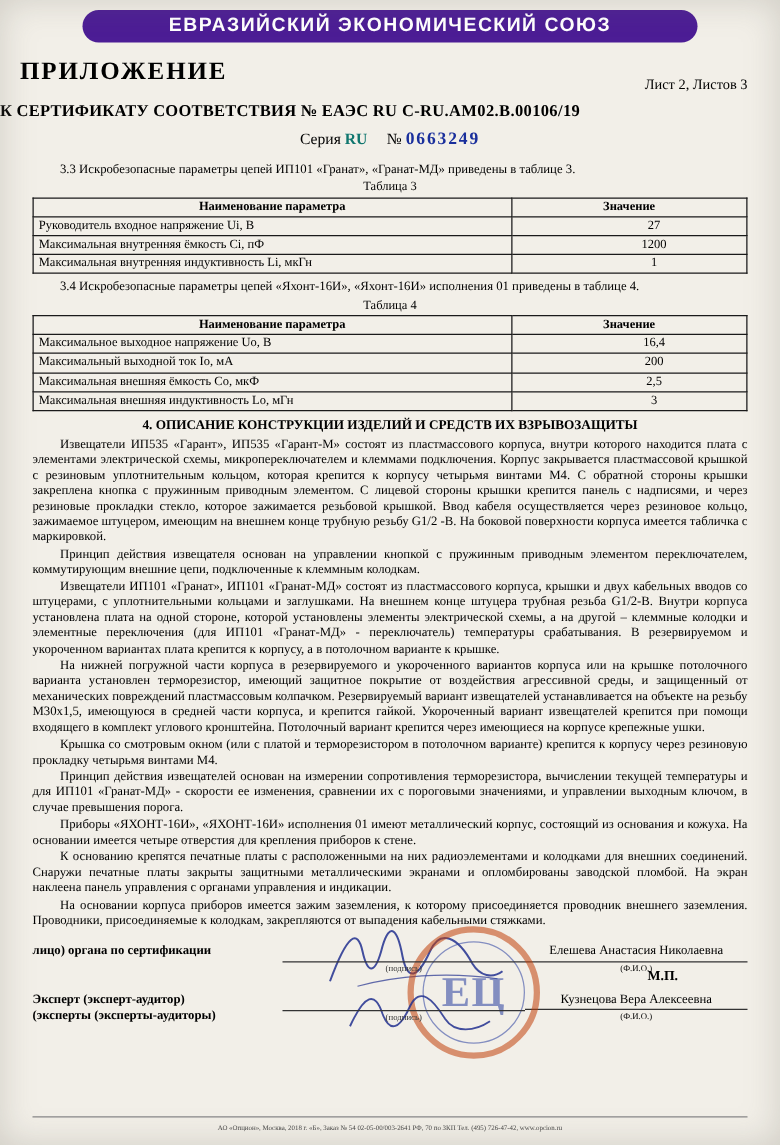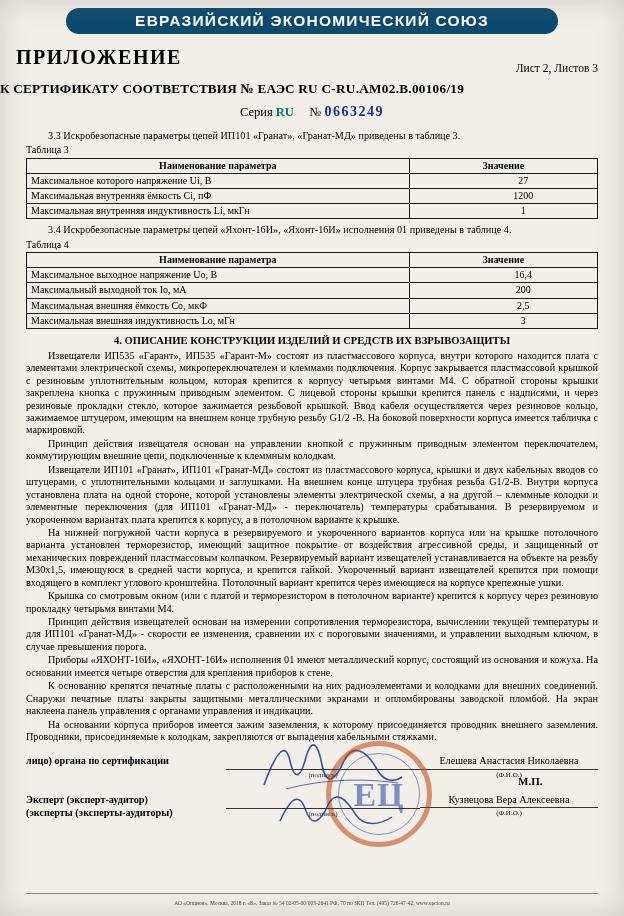--- a/index.html
+++ b/index.html
@@ -23,21 +23,21 @@
     content: "";
     position: absolute;
     inset: 0;
     pointer-events: none;
     box-shadow: inset 0 0 28px rgba(120,115,105,0.28);
   }
   .banner {
     margin: 8px auto 0 auto;
     width: 492px;
     height: 26px;
-    background: #0c4a6e;
+    background: #4c1d95;
     border-radius: 13px/13px;
     color: #fff;
     display: flex;
     align-items: center;
     justify-content: center;
     letter-spacing: 1.2px;
     font-weight: bold;
     font-size: 15.5px;
     font-family: "Liberation Sans", sans-serif;
   }
@@ -86,21 +86,21 @@
     margin-top: 10px;
     font-size: 10.2px;
     line-height: 1.22;
     text-align: justify;
   }
   .para {
     text-indent: 22px;
     margin: 0 0 1px 0;
   }
   .tbl-caption {
-    text-align: left;
+    text-align: center;
     font-size: 10px;
     margin: 2px 0 1px 0;
   }
   table.doc {
     width: 100%;
     border-collapse: collapse;
     font-size: 10px;
   }
   table.doc th, table.doc td {
     border: 1px solid #1a1a1a;
@@ -262,21 +262,21 @@
     <div class="tbl-caption">Таблица 3</div>
     <table class="doc">
       <thead>
         <tr>
           <th>Наименование параметра</th>
           <th>Значение</th>
         </tr>
       </thead>
       <tbody>
         <tr>
-          <td>Максимальное которого напряжение Ui, В</td>
+          <td>Руководитель входное напряжение Ui, В</td>
           <td class="val">27</td>
         </tr>
         <tr>
           <td>Максимальная внутренняя ёмкость Ci, пФ</td>
           <td class="val">1200</td>
         </tr>
         <tr>
           <td>Максимальная внутренняя индуктивность Li, мкГн</td>
           <td class="val">1</td>
         </tr>

